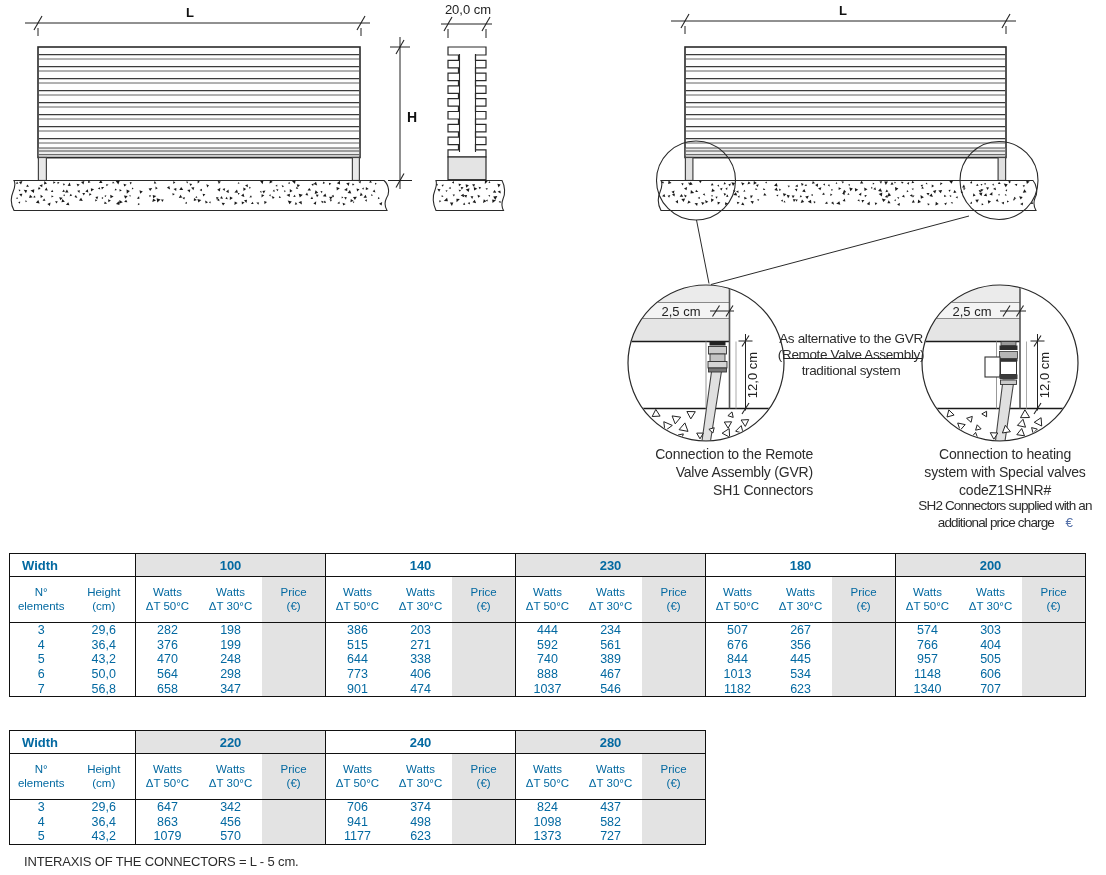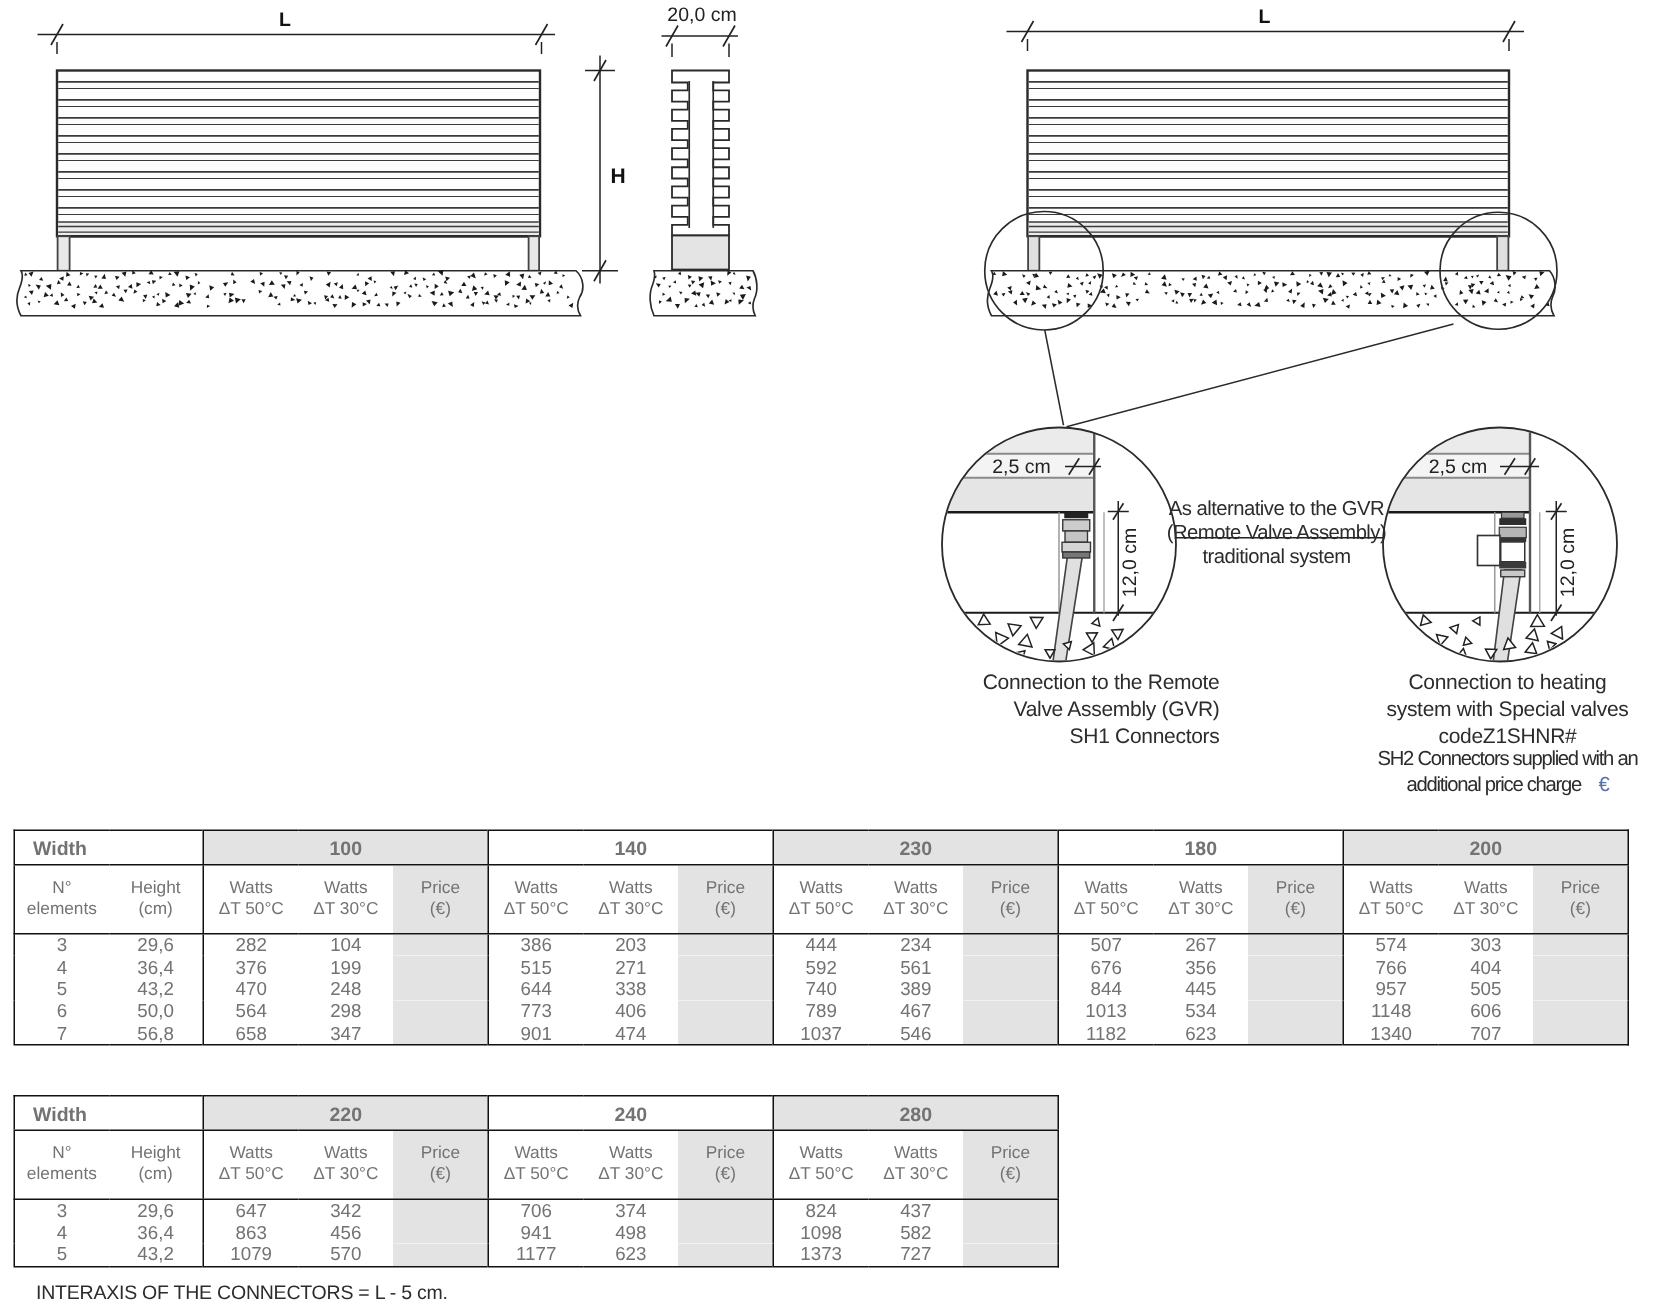--- a/index.html
+++ b/index.html
@@ -1,20 +1,20 @@
 <!DOCTYPE html>
 <html><head><meta charset="utf-8"><style>
 html,body{margin:0;padding:0;background:#fff}
 #page{position:relative;width:1106px;height:875px;background:#fff;overflow:hidden;
   font-family:"Liberation Sans",sans-serif}
 .t{position:absolute;font-size:14px;color:#2c2c2c;letter-spacing:-0.2px}
 .mid{font-size:13.5px;letter-spacing:-0.35px}
 .narrow{font-size:13.5px;letter-spacing:-0.85px}
 table.spec{position:absolute;border-collapse:collapse;table-layout:fixed;
-  font-size:12.5px;color:#737373;border:1.5px solid #111}
+  font-size:12.5px;color:#0369a1;border:1.5px solid #111}
 table.spec td{padding:0;text-align:center;vertical-align:middle;overflow:hidden;white-space:nowrap}
 table.spec .gb{border-left:1.5px solid #111}
 table.spec tr.r1 td{height:22px;font-weight:bold;font-size:13px;border-bottom:1px solid #111}
 table.spec tr.r1 td.wlab{text-align:left;padding-left:12px}
 table.spec tr.r1 td.gg{background:#e3e3e3}
 table.spec tr.r2 td{height:44.5px;font-size:11.5px;line-height:14px;border-bottom:1.2px solid #111}
 table.spec td.pr{background:#e3e3e3}
 table.spec tr td{height:14.8px}
 table.spec tr.r1 td.glab{border-left:1.5px solid #111}
 </style></head><body>
@@ -688,21 +688,21 @@
           <td>Watts<br>ΔT 30°C</td>
           <td class="pr">Price<br>(€)</td>
           <td class="gb">Watts<br>ΔT 50°C</td>
           <td>Watts<br>ΔT 30°C</td>
           <td class="pr">Price<br>(€)</td>
         </tr>
         <tr class="first">
           <td class="gb">3</td>
           <td>29,6</td>
           <td class="gb">282</td>
-          <td>104</td>
+          <td>198</td>
           <td class="pr"></td>
           <td class="gb">386</td>
           <td>203</td>
           <td class="pr"></td>
           <td class="gb">444</td>
           <td>234</td>
           <td class="pr"></td>
           <td class="gb">507</td>
           <td>267</td>
           <td class="pr"></td>
@@ -750,21 +750,21 @@
         </tr>
         <tr>
           <td class="gb">6</td>
           <td>50,0</td>
           <td class="gb">564</td>
           <td>298</td>
           <td class="pr"></td>
           <td class="gb">773</td>
           <td>406</td>
           <td class="pr"></td>
-          <td class="gb">789</td>
+          <td class="gb">888</td>
           <td>467</td>
           <td class="pr"></td>
           <td class="gb">1013</td>
           <td>534</td>
           <td class="pr"></td>
           <td class="gb">1148</td>
           <td>606</td>
           <td class="pr"></td>
         </tr>
         <tr>

